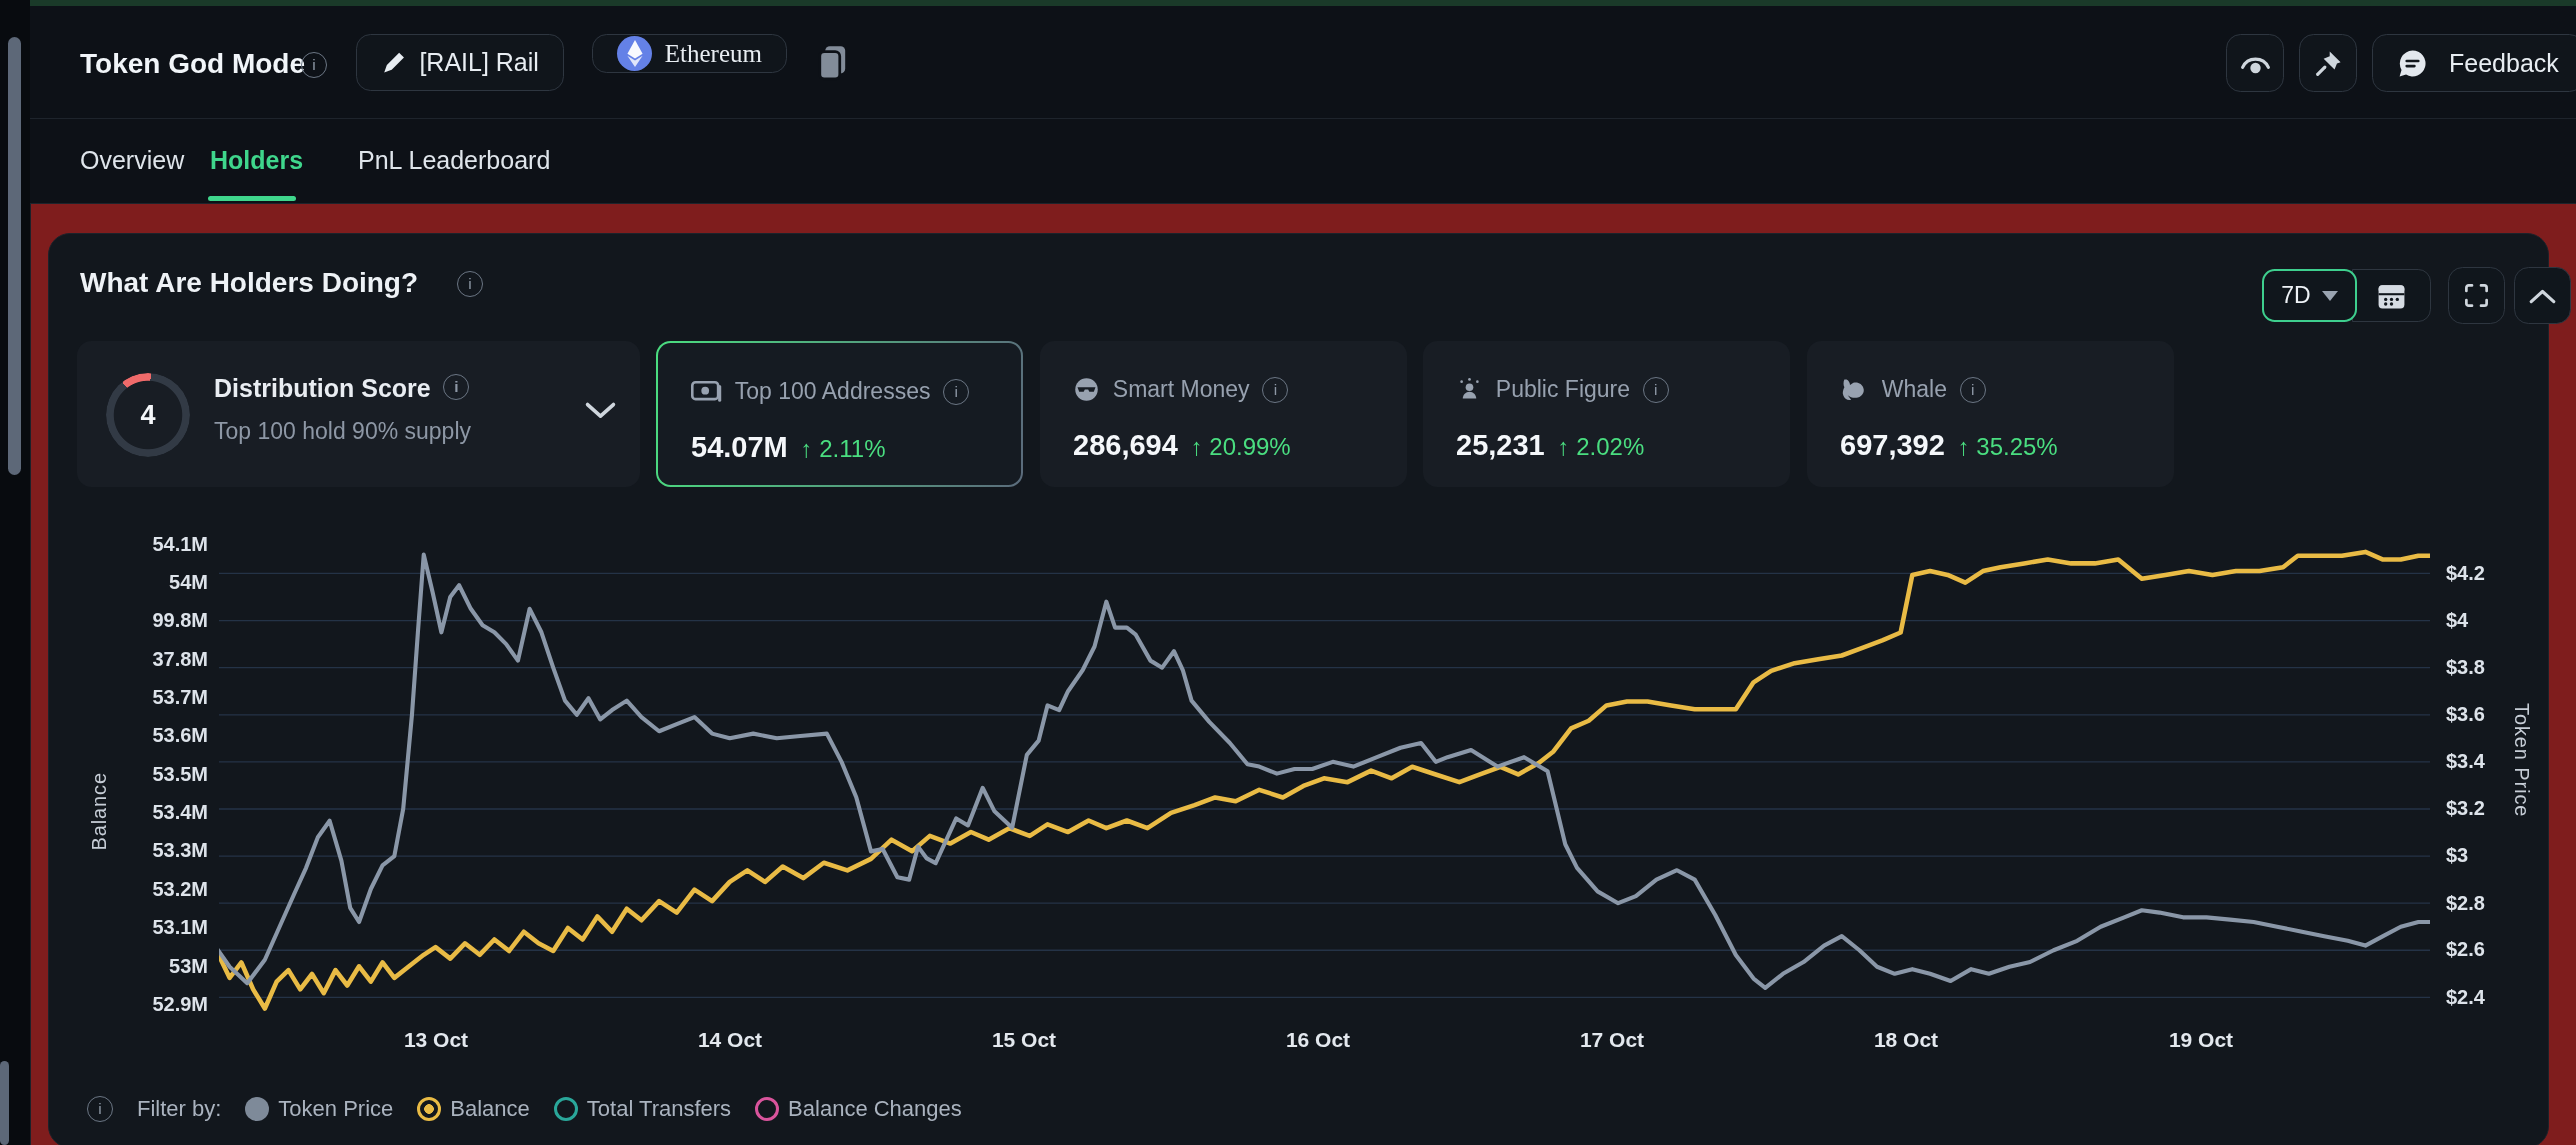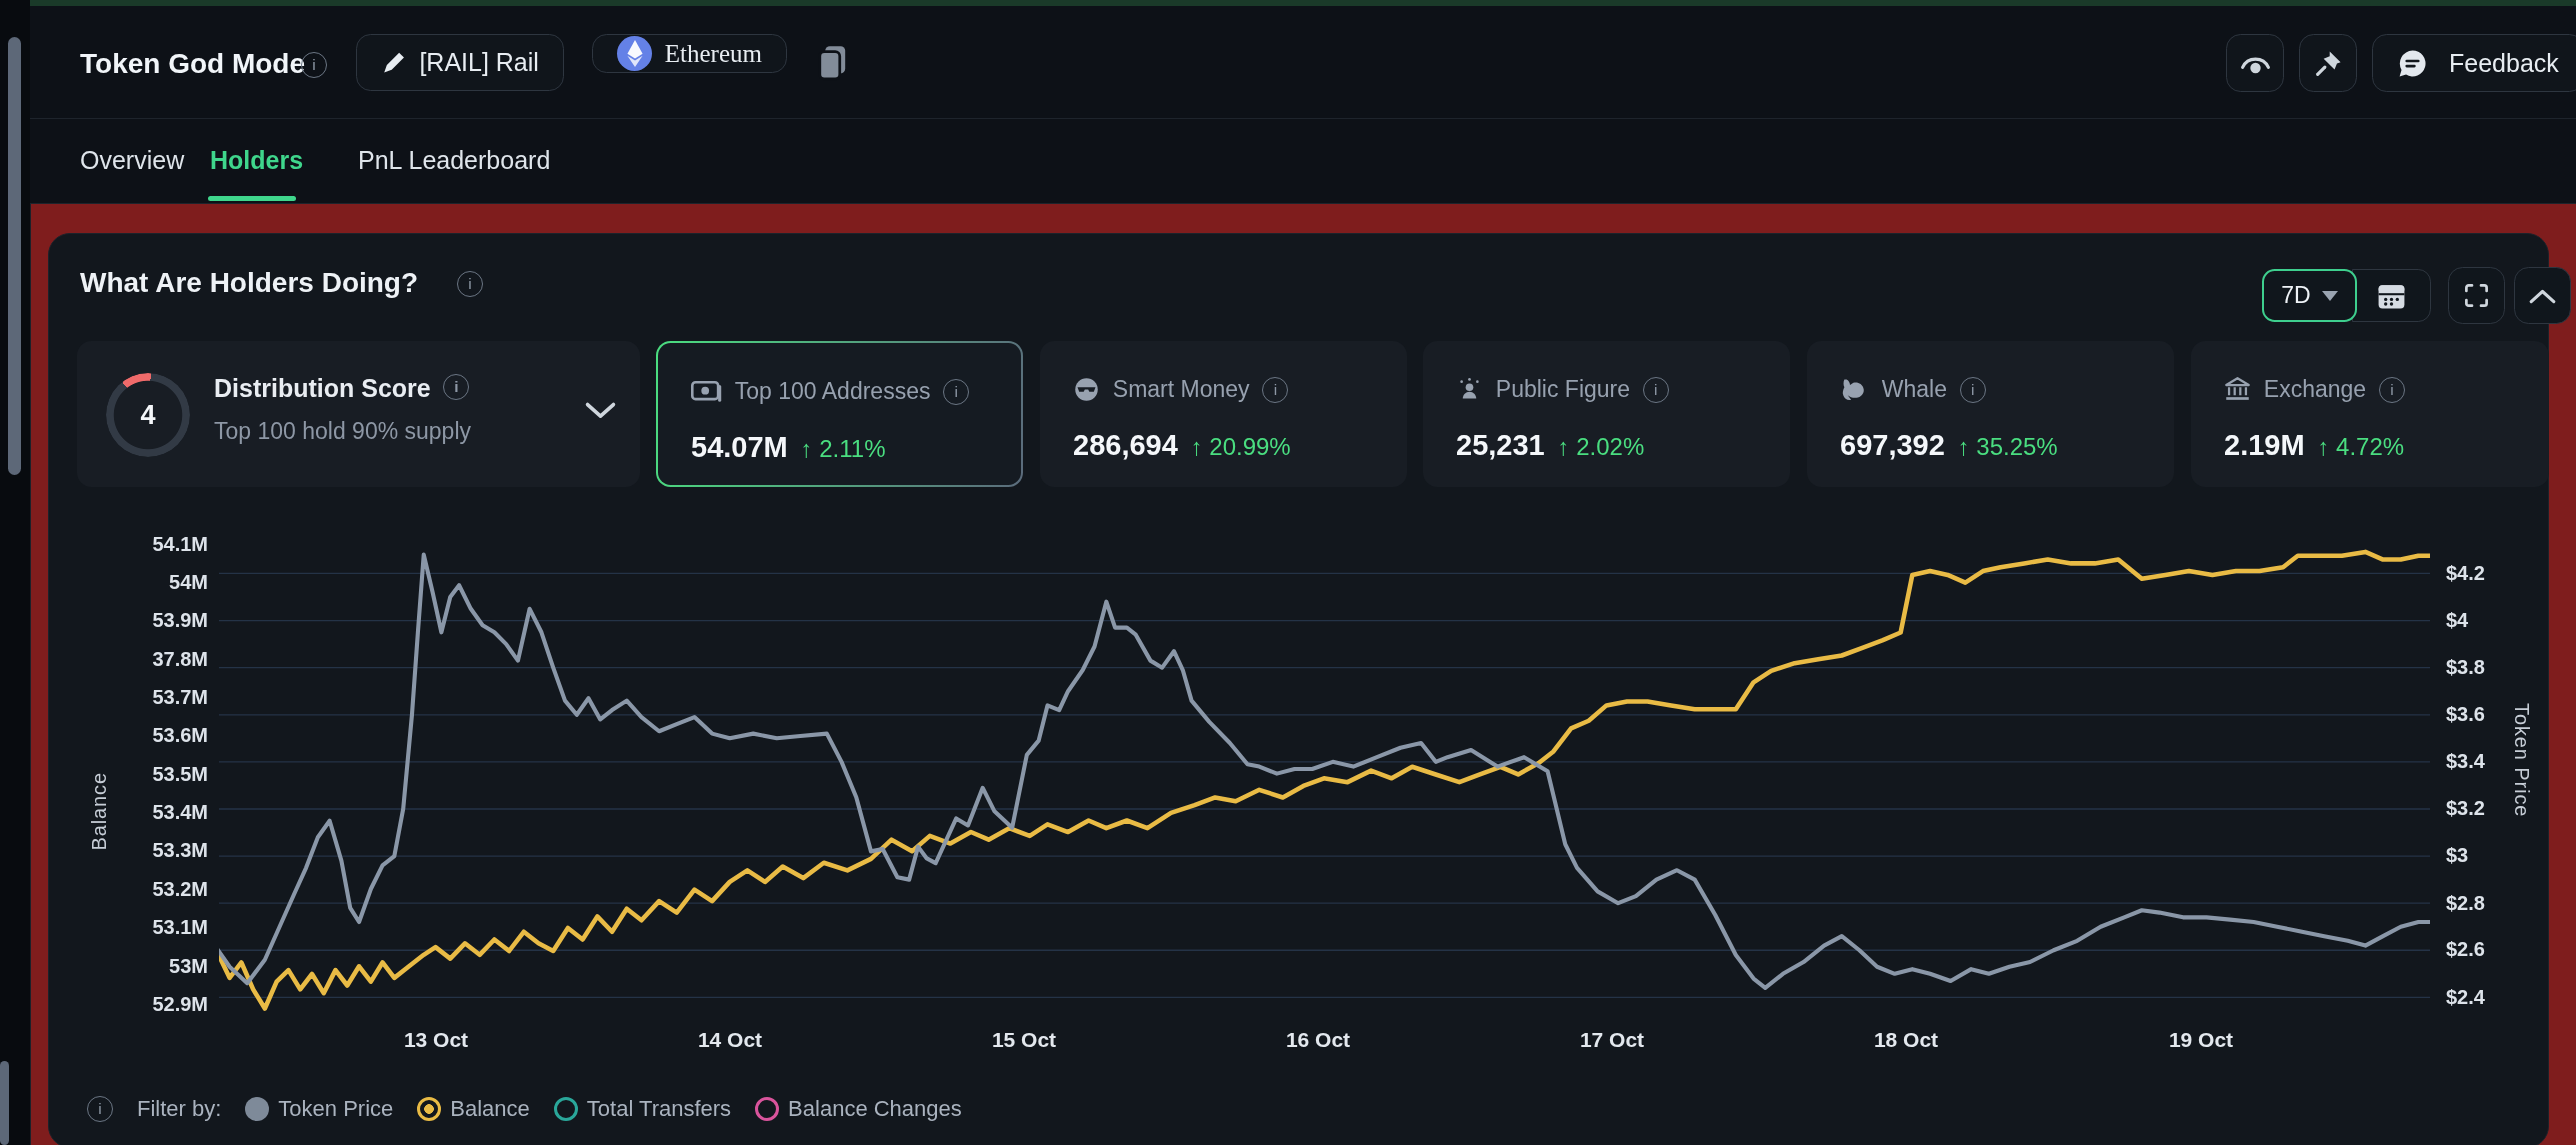--- a/index.html
+++ b/index.html
@@ -221,43 +221,28 @@
       </svg>
       <span>Whale</span>
       <span class="info-i"></span>
     </div>
     <div class="stat-value-row">
       <span class="stat-value">697,392</span>
       <span class="stat-change"><span>↑</span> <span>35.25%</span></span>
     </div>
   </div>
 
-  <div class="abs stat-card" style="left:2191px;width:358px;">
-    <div class="stat-label-row">
-      <svg width="27" height="27" viewBox="0 0 24 24">
-        <path d="M12 2L2 8h20L12 2z" fill="none" stroke="#98a2b0" stroke-width="2" stroke-linejoin="round"></path>
-        <path d="M4.5 10v7M9.5 10v7M14.5 10v7M19.5 10v7" stroke="#98a2b0" stroke-width="2"></path>
-        <path d="M2 20h20" stroke="#98a2b0" stroke-width="2.4"></path>
-      </svg>
-      <span>Exchange</span>
-      <span class="info-i"></span>
-    </div>
-    <div class="stat-value-row">
-      <span class="stat-value">2.19M</span>
-      <span class="stat-change"><span>↑</span> <span>4.72%</span></span>
-    </div>
-  </div>
 
   <div class="abs axis-label-v" style="left:88px;top:772px;transform:rotate(180deg);writing-mode:vertical-rl;">Balance</div>
   <div class="abs axis-label-v" style="left:2510px;top:703px;writing-mode:vertical-rl;">Token Price</div>
 
   <div id="left-ticks">
       <div class="tick" style="right:2368px;top:533px;">54.1M</div>
       <div class="tick" style="right:2368px;top:571px;">54M</div>
-      <div class="tick" style="right:2368px;top:609px;">53.9M</div>
+      <div class="tick" style="right:2368px;top:609px;">99.8M</div>
       <div class="tick" style="right:2368px;top:648px;">37.8M</div>
       <div class="tick" style="right:2368px;top:686px;">53.7M</div>
       <div class="tick" style="right:2368px;top:724px;">53.6M</div>
       <div class="tick" style="right:2368px;top:763px;">53.5M</div>
       <div class="tick" style="right:2368px;top:801px;">53.4M</div>
       <div class="tick" style="right:2368px;top:839px;">53.3M</div>
       <div class="tick" style="right:2368px;top:878px;">53.2M</div>
       <div class="tick" style="right:2368px;top:916px;">53.1M</div>
       <div class="tick" style="right:2368px;top:955px;">53M</div>
       <div class="tick" style="right:2368px;top:993px;">52.9M</div>

